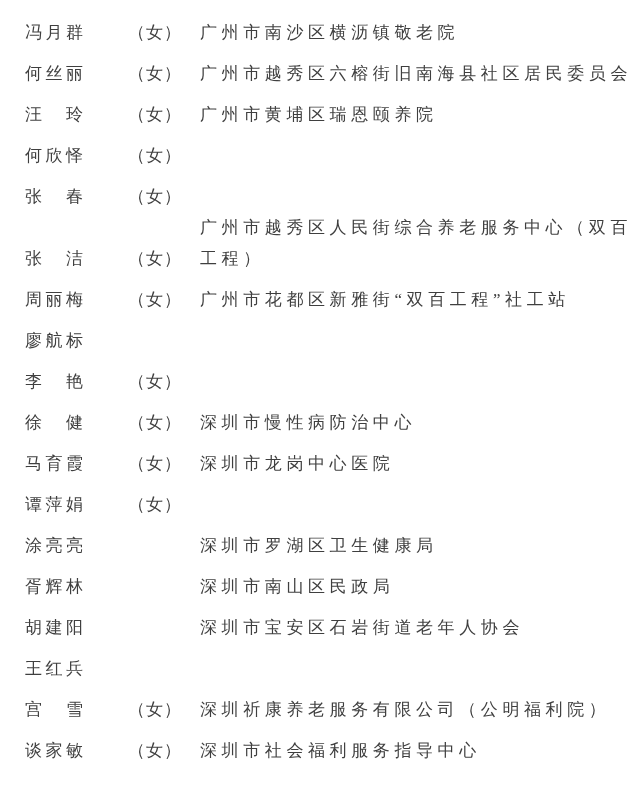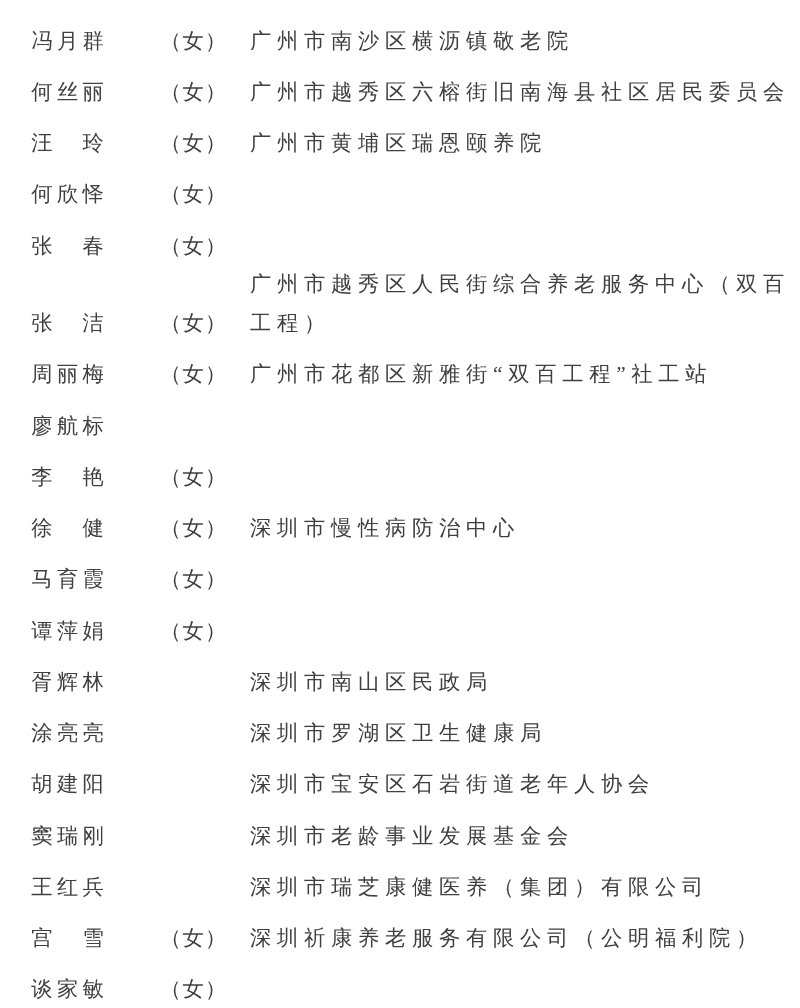--- a/index.html
+++ b/index.html
@@ -102,61 +102,57 @@
 
   <div class="row">
     <span class="col-name">徐　健</span>
     <span class="col-gender">（女）</span>
     <span class="col-org">深圳市慢性病防治中心</span>
   </div>
 
   <div class="row">
     <span class="col-name">马育霞</span>
     <span class="col-gender">（女）</span>
+    <span class="col-org">深圳市龙岗中心医院</span>
   </div>
 
   <div class="row">
     <span class="col-name">谭萍娟</span>
     <span class="col-gender">（女）</span>
+  </div>
+
+  <div class="row">
+    <span class="col-name">涂亮亮</span>
+    <span class="col-gender"></span>
+    <span class="col-org">深圳市罗湖区卫生健康局</span>
   </div>
 
   <div class="row">
     <span class="col-name">胥辉林</span>
     <span class="col-gender"></span>
     <span class="col-org">深圳市南山区民政局</span>
   </div>
 
   <div class="row">
-    <span class="col-name">涂亮亮</span>
-    <span class="col-gender"></span>
-    <span class="col-org">深圳市罗湖区卫生健康局</span>
-  </div>
-
-  <div class="row">
     <span class="col-name">胡建阳</span>
     <span class="col-gender"></span>
     <span class="col-org">深圳市宝安区石岩街道老年人协会</span>
   </div>
 
-  <div class="row">
-    <span class="col-name">窦瑞刚</span>
-    <span class="col-gender"></span>
-    <span class="col-org">深圳市老龄事业发展基金会</span>
-  </div>
 
   <div class="row">
     <span class="col-name">王红兵</span>
     <span class="col-gender"></span>
-    <span class="col-org">深圳市瑞芝康健医养（集团）有限公司</span>
   </div>
 
   <div class="row">
     <span class="col-name">宫　雪</span>
     <span class="col-gender">（女）</span>
     <span class="col-org">深圳祈康养老服务有限公司（公明福利院）</span>
   </div>
 
   <div class="row">
     <span class="col-name">谈家敏</span>
     <span class="col-gender">（女）</span>
+    <span class="col-org">深圳市社会福利服务指导中心</span>
   </div>
 </div>
 </div>
 
 </body></html>

